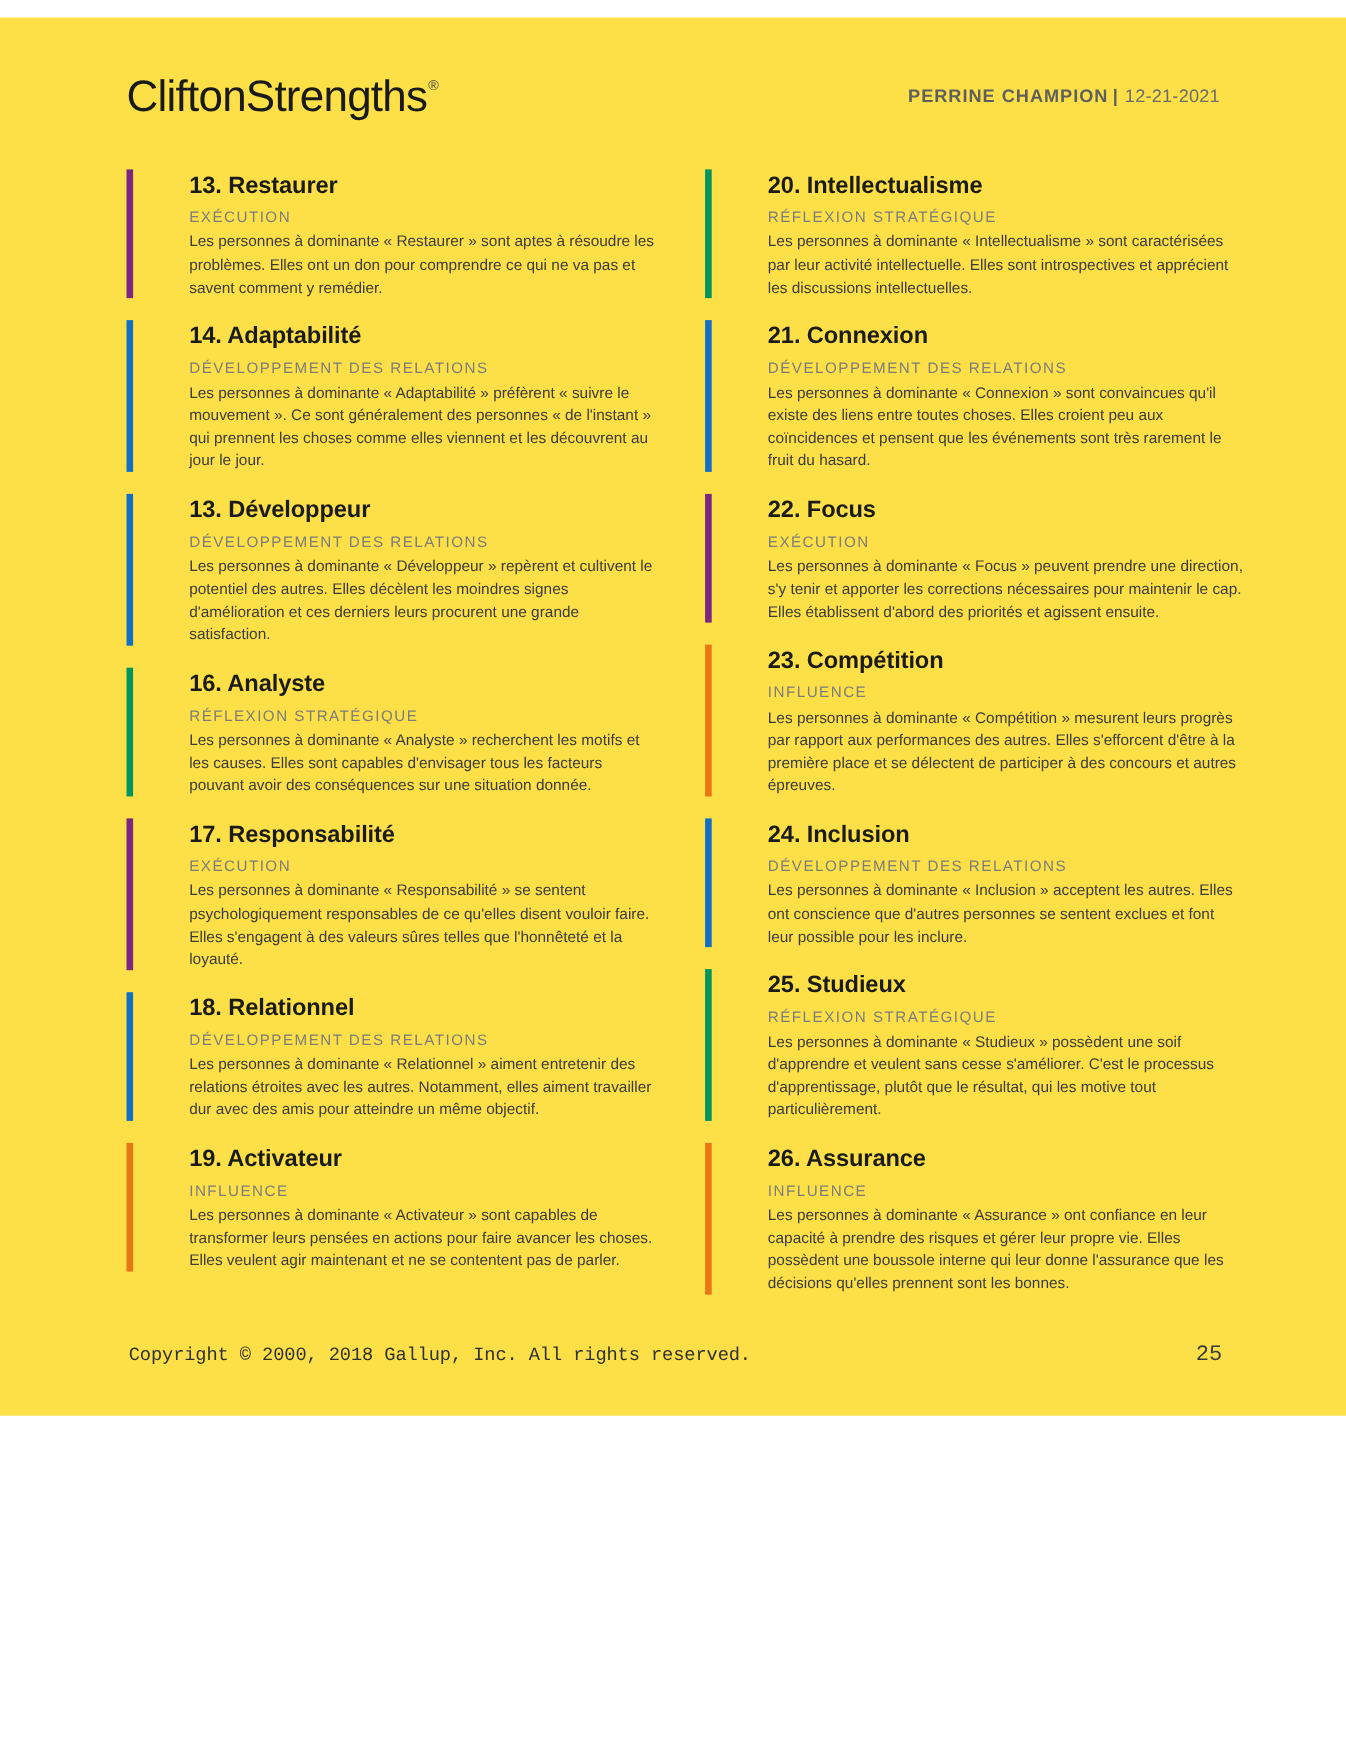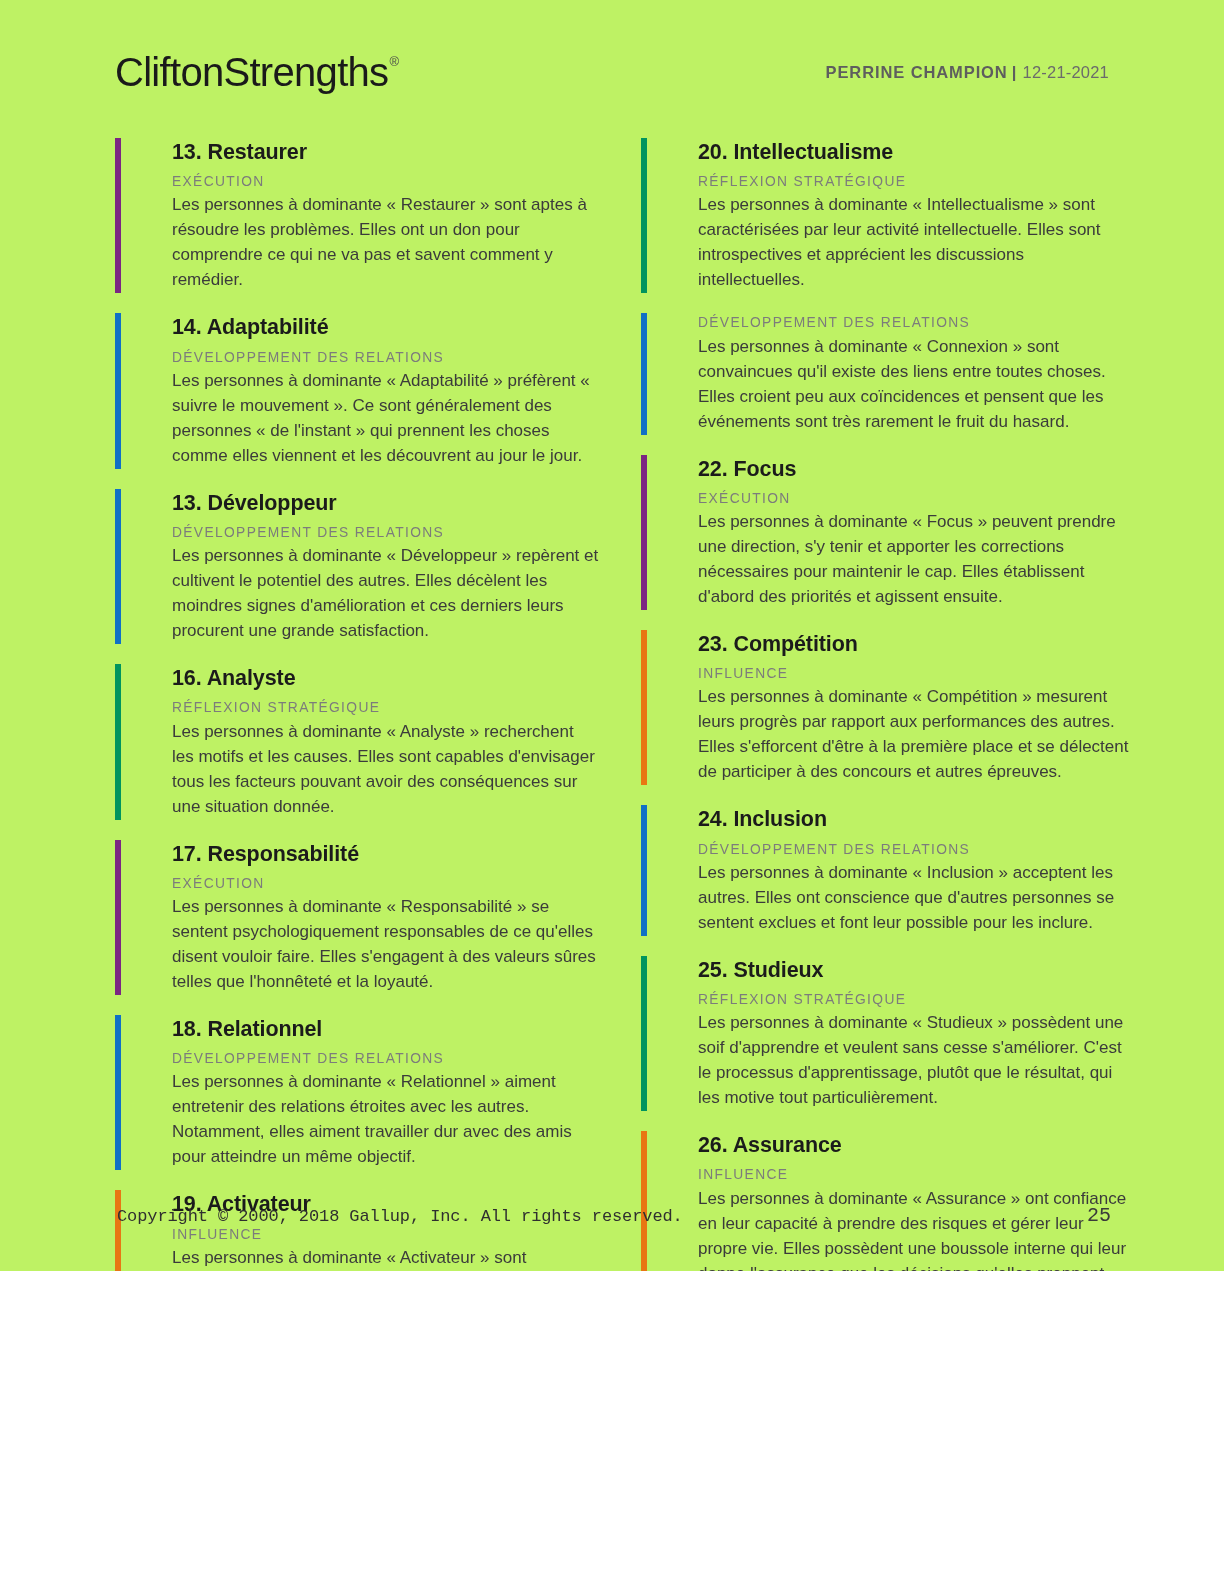--- a/index.html
+++ b/index.html
@@ -10,22 +10,22 @@
   }
   body {
     font-family: "Liberation Sans", "DejaVu Sans", sans-serif;
     color: #2f2f2f;
     -webkit-font-smoothing: antialiased;
   }
   .page {
     position: relative;
     width: 1224px;
     height: 1271px;
-    margin: 0 auto;
-    background: #bef264;
+    margin: 16px auto;
+    background: #fde047;
     box-sizing: border-box;
     overflow: hidden;
   }
 
   
   .header {
     position: absolute;
     top: 44px;
     left: 115px;
     right: 115px;
@@ -125,21 +125,21 @@
   }
   .theme-domain {
     font-size: 13.8px;
     letter-spacing: 1.35px;
     color: #7c7c7c;
     font-weight: 400;
     line-height: 1.25;
     margin: 0 0 3px 0;
   }
   .theme-desc {
-    font-size: 17px;
+    font-size: 14px;
     line-height: 1.47;
     color: #3b3b3b;
     margin: 0;
   }
 
   
   .footer {
     position: absolute;
     left: 117px;
     right: 113px;
@@ -251,20 +251,21 @@
         <div class="theme-body">
           <div class="theme-title">20. Intellectualisme</div>
           <div class="theme-domain">RÉFLEXION STRATÉGIQUE</div>
           <div class="theme-desc">Les personnes à dominante « Intellectualisme » sont caractérisées par leur activité intellectuelle. Elles sont introspectives et apprécient les discussions intellectuelles.</div>
         </div>
       </div>
 
       <div class="theme">
         <div class="theme-bar" style="background: rgb(16, 112, 197);"></div>
         <div class="theme-body">
+          <div class="theme-title">21. Connexion</div>
           <div class="theme-domain">DÉVELOPPEMENT DES RELATIONS</div>
           <div class="theme-desc">Les personnes à dominante « Connexion » sont convaincues qu'il existe des liens entre toutes choses. Elles croient peu aux coïncidences et pensent que les événements sont très rarement le fruit du hasard.</div>
         </div>
       </div>
 
       <div class="theme">
         <div class="theme-bar" style="background: rgb(123, 38, 130);"></div>
         <div class="theme-body">
           <div class="theme-title">22. Focus</div>
           <div class="theme-domain">EXÉCUTION</div>

